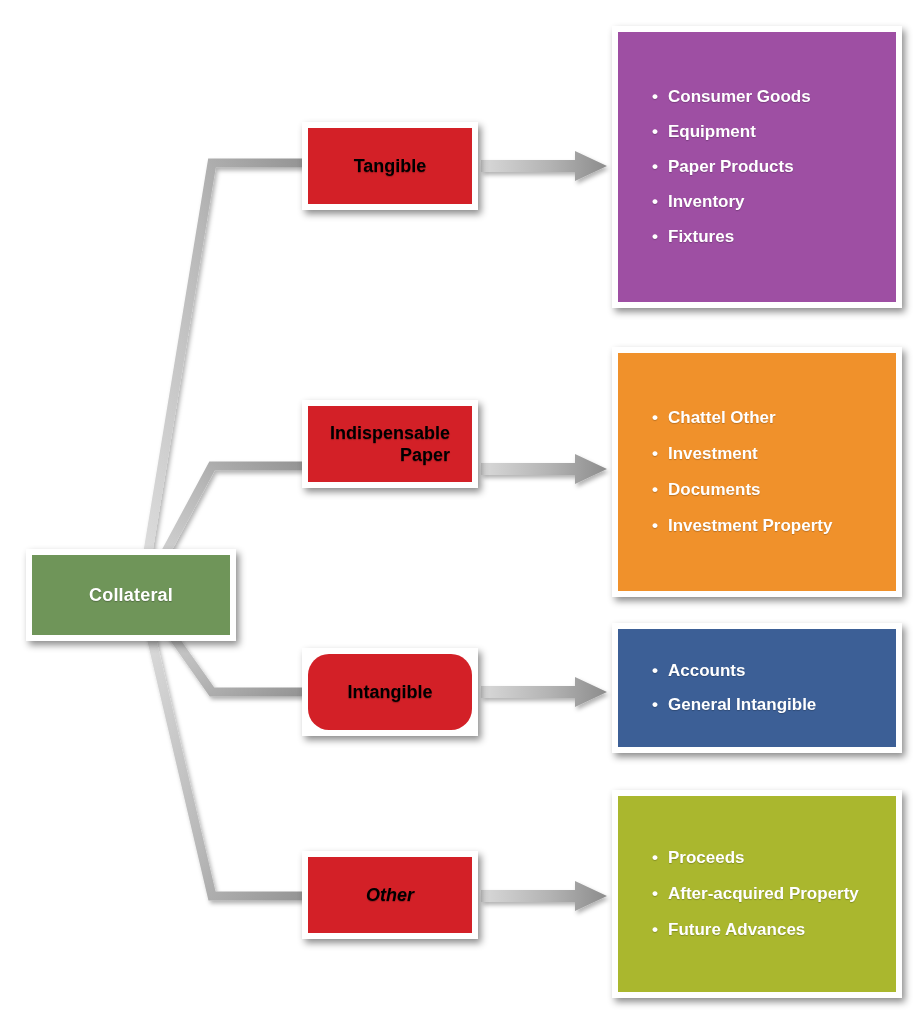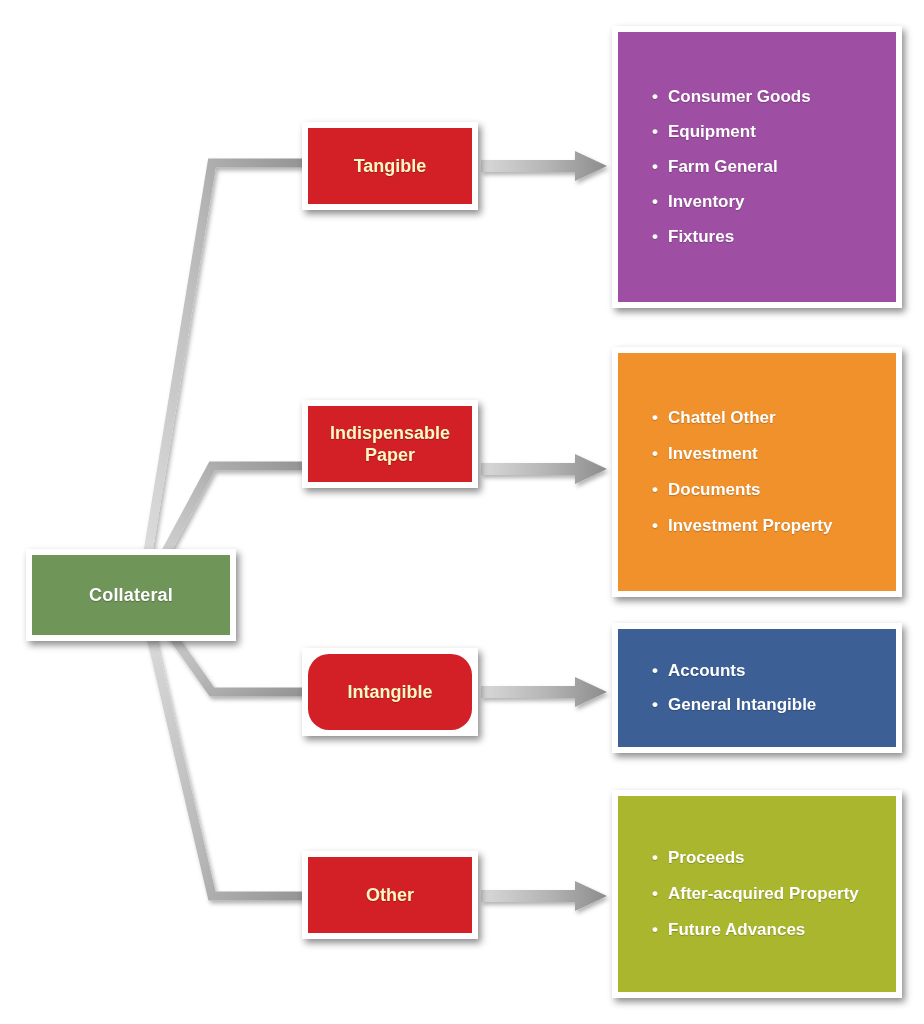--- a/index.html
+++ b/index.html
@@ -62,24 +62,24 @@
   
   .node-cat {
     left: 302px;
     width: 176px;
     height: 88px;
   }
   .node-cat .fill {
     align-items: center;
   }
   .node-cat .label {
-    color: #fef9c3;
+    color: #000000;
     font-size: 18px;
     font-weight: bold;
-    text-align: center;
+    text-align: right;
     line-height: 1.25;
     text-shadow: 0 1px 1px rgba(0,0,0,0.25);
   }
   
   .node-list {
     left: 612px;
     width: 290px;
   }
   .node-list .fill {
     justify-content: center;
@@ -102,21 +102,21 @@
     text-shadow: 0 1px 1px rgba(0,0,0,0.22);
   }
   .node-list li .bullet {
     position: absolute;
     left: 0;
     top: 0;
   }
   .cat-tangible { top: 122px; }
   .cat-paper    { top: 400px; }
   .cat-intang   { top: 648px; }
-  .cat-other    { top: 851px; }
+  .cat-other    { top: 851px; font-style: italic; }
 
   .list-tangible { top: 26px;  height: 282px; }
   .list-paper    { top: 347px; height: 250px; }
   .list-intang   { top: 623px; height: 130px; }
   .list-other    { top: 790px; height: 208px; }
 
   .list-tangible li { margin: 15px 0; }
   .list-paper li    { margin: 16px 0; }
   .list-intang li   { margin: 14px 0; }
   .list-other li    { margin: 16px 0; }
@@ -209,21 +209,21 @@
     <div class="fill" style="background: rgb(211, 32, 39);">
       <span class="label">Other</span>
     </div>
   </div>
 
   <div class="node node-list list-tangible">
     <div class="fill" style="background: rgb(158, 79, 163);">
       <ul>
           <li><span class="bullet">•</span><span>Consumer Goods</span></li>
           <li><span class="bullet">•</span><span>Equipment</span></li>
-          <li><span class="bullet">•</span><span>Farm General</span></li>
+          <li><span class="bullet">•</span><span>Paper Products</span></li>
           <li><span class="bullet">•</span><span>Inventory</span></li>
           <li><span class="bullet">•</span><span>Fixtures</span></li>
         </ul>
     </div>
   </div>
 
   <div class="node node-list list-paper">
     <div class="fill" style="background: rgb(240, 145, 43);">
       <ul>
           <li><span class="bullet">•</span><span>Chattel Other</span></li>

